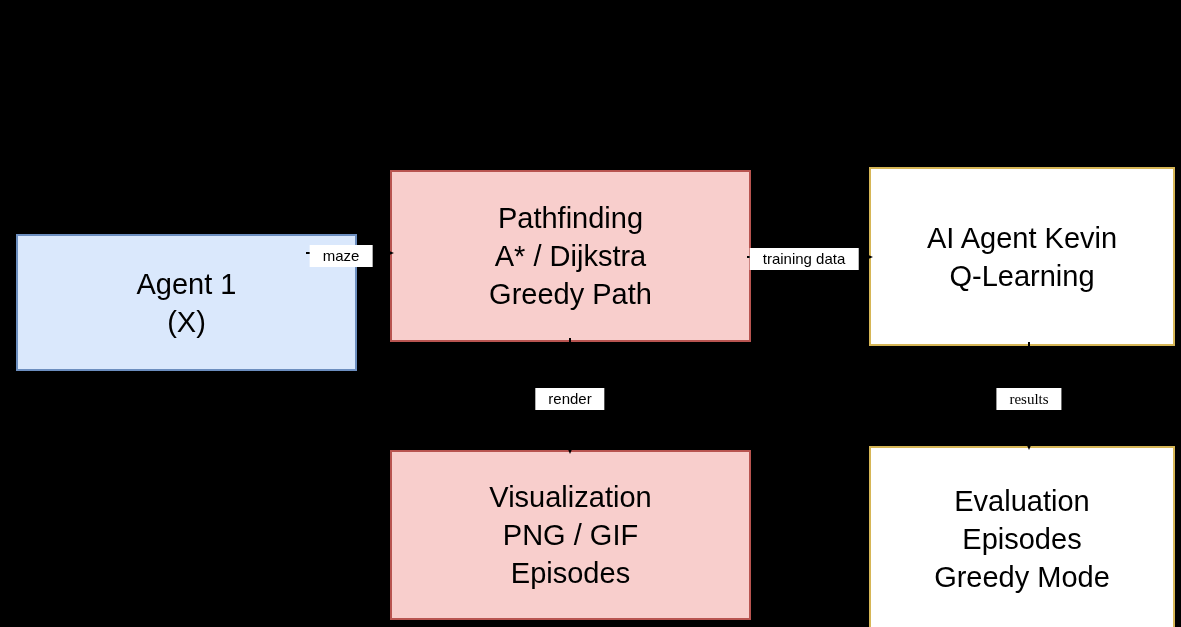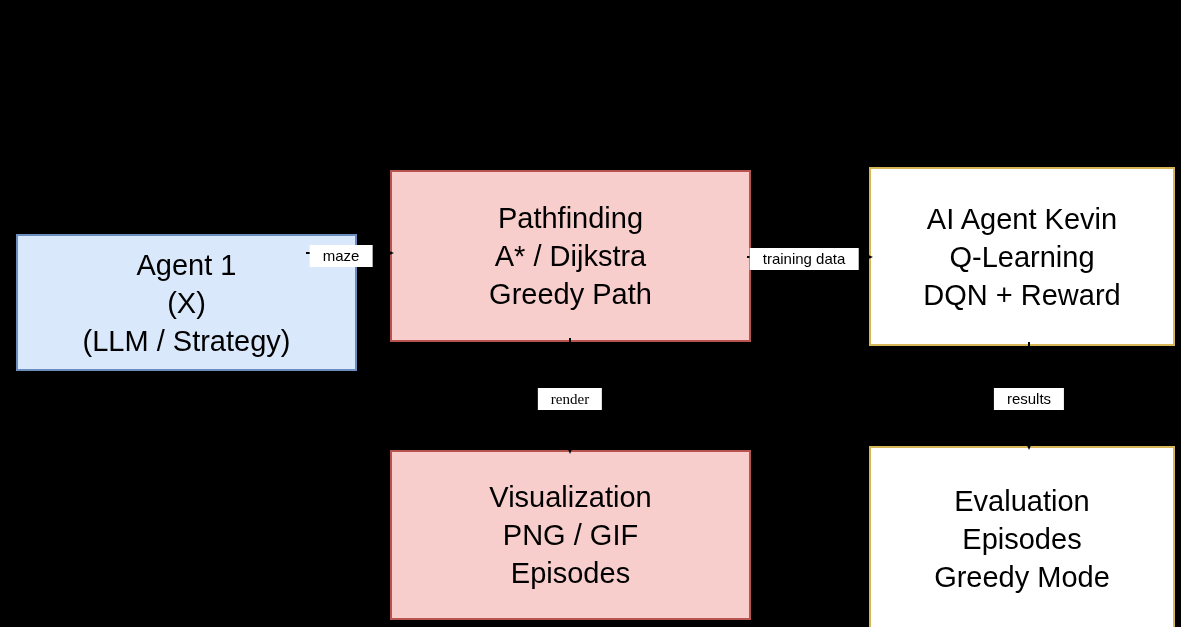--- a/index.html
+++ b/index.html
@@ -49,49 +49,47 @@
     transform: translate(-50%, -50%);
     background: #ffffff;
     color: #000000;
     font-size: 15px;
     line-height: 20px;
     padding: 1px 13px;
     white-space: nowrap;
   }
   #edge-label-maze     { left: 341px;  top: 256px; }
   #edge-label-training { left: 804px;  top: 259px; }
-  #edge-label-render   { left: 570px;  top: 399px; font-family: Liberation Serif, serif; }
-  #edge-label-results  { left: 1029px; top: 399px; }
+  #edge-label-render   { left: 570px;  top: 399px; }
+  #edge-label-results  { left: 1029px; top: 399px; font-family: Liberation Serif, serif; }
 </style>
 </head>
 <body>
 
 <div id="canvas">
 
   <div class="node node-blue" id="node-agent1">
     <div>
       <div>Agent 1</div>
       <div>(X)</div>
-      <div>(LLM / Strategy)</div>
     </div>
   </div>
 
   <div class="node node-pink" id="node-pathfinding">
     <div>
       <div>Pathfinding</div>
       <div>A* / Dijkstra</div>
       <div>Greedy Path</div>
     </div>
   </div>
 
   <div class="node node-yellow" id="node-kevin">
     <div>
       <div>AI Agent Kevin</div>
       <div>Q-Learning</div>
-      <div>DQN + Reward</div>
     </div>
   </div>
 
   <div class="node node-pink" id="node-visualization">
     <div>
       <div>Visualization</div>
       <div>PNG / GIF</div>
       <div>Episodes</div>
     </div>
   </div>

